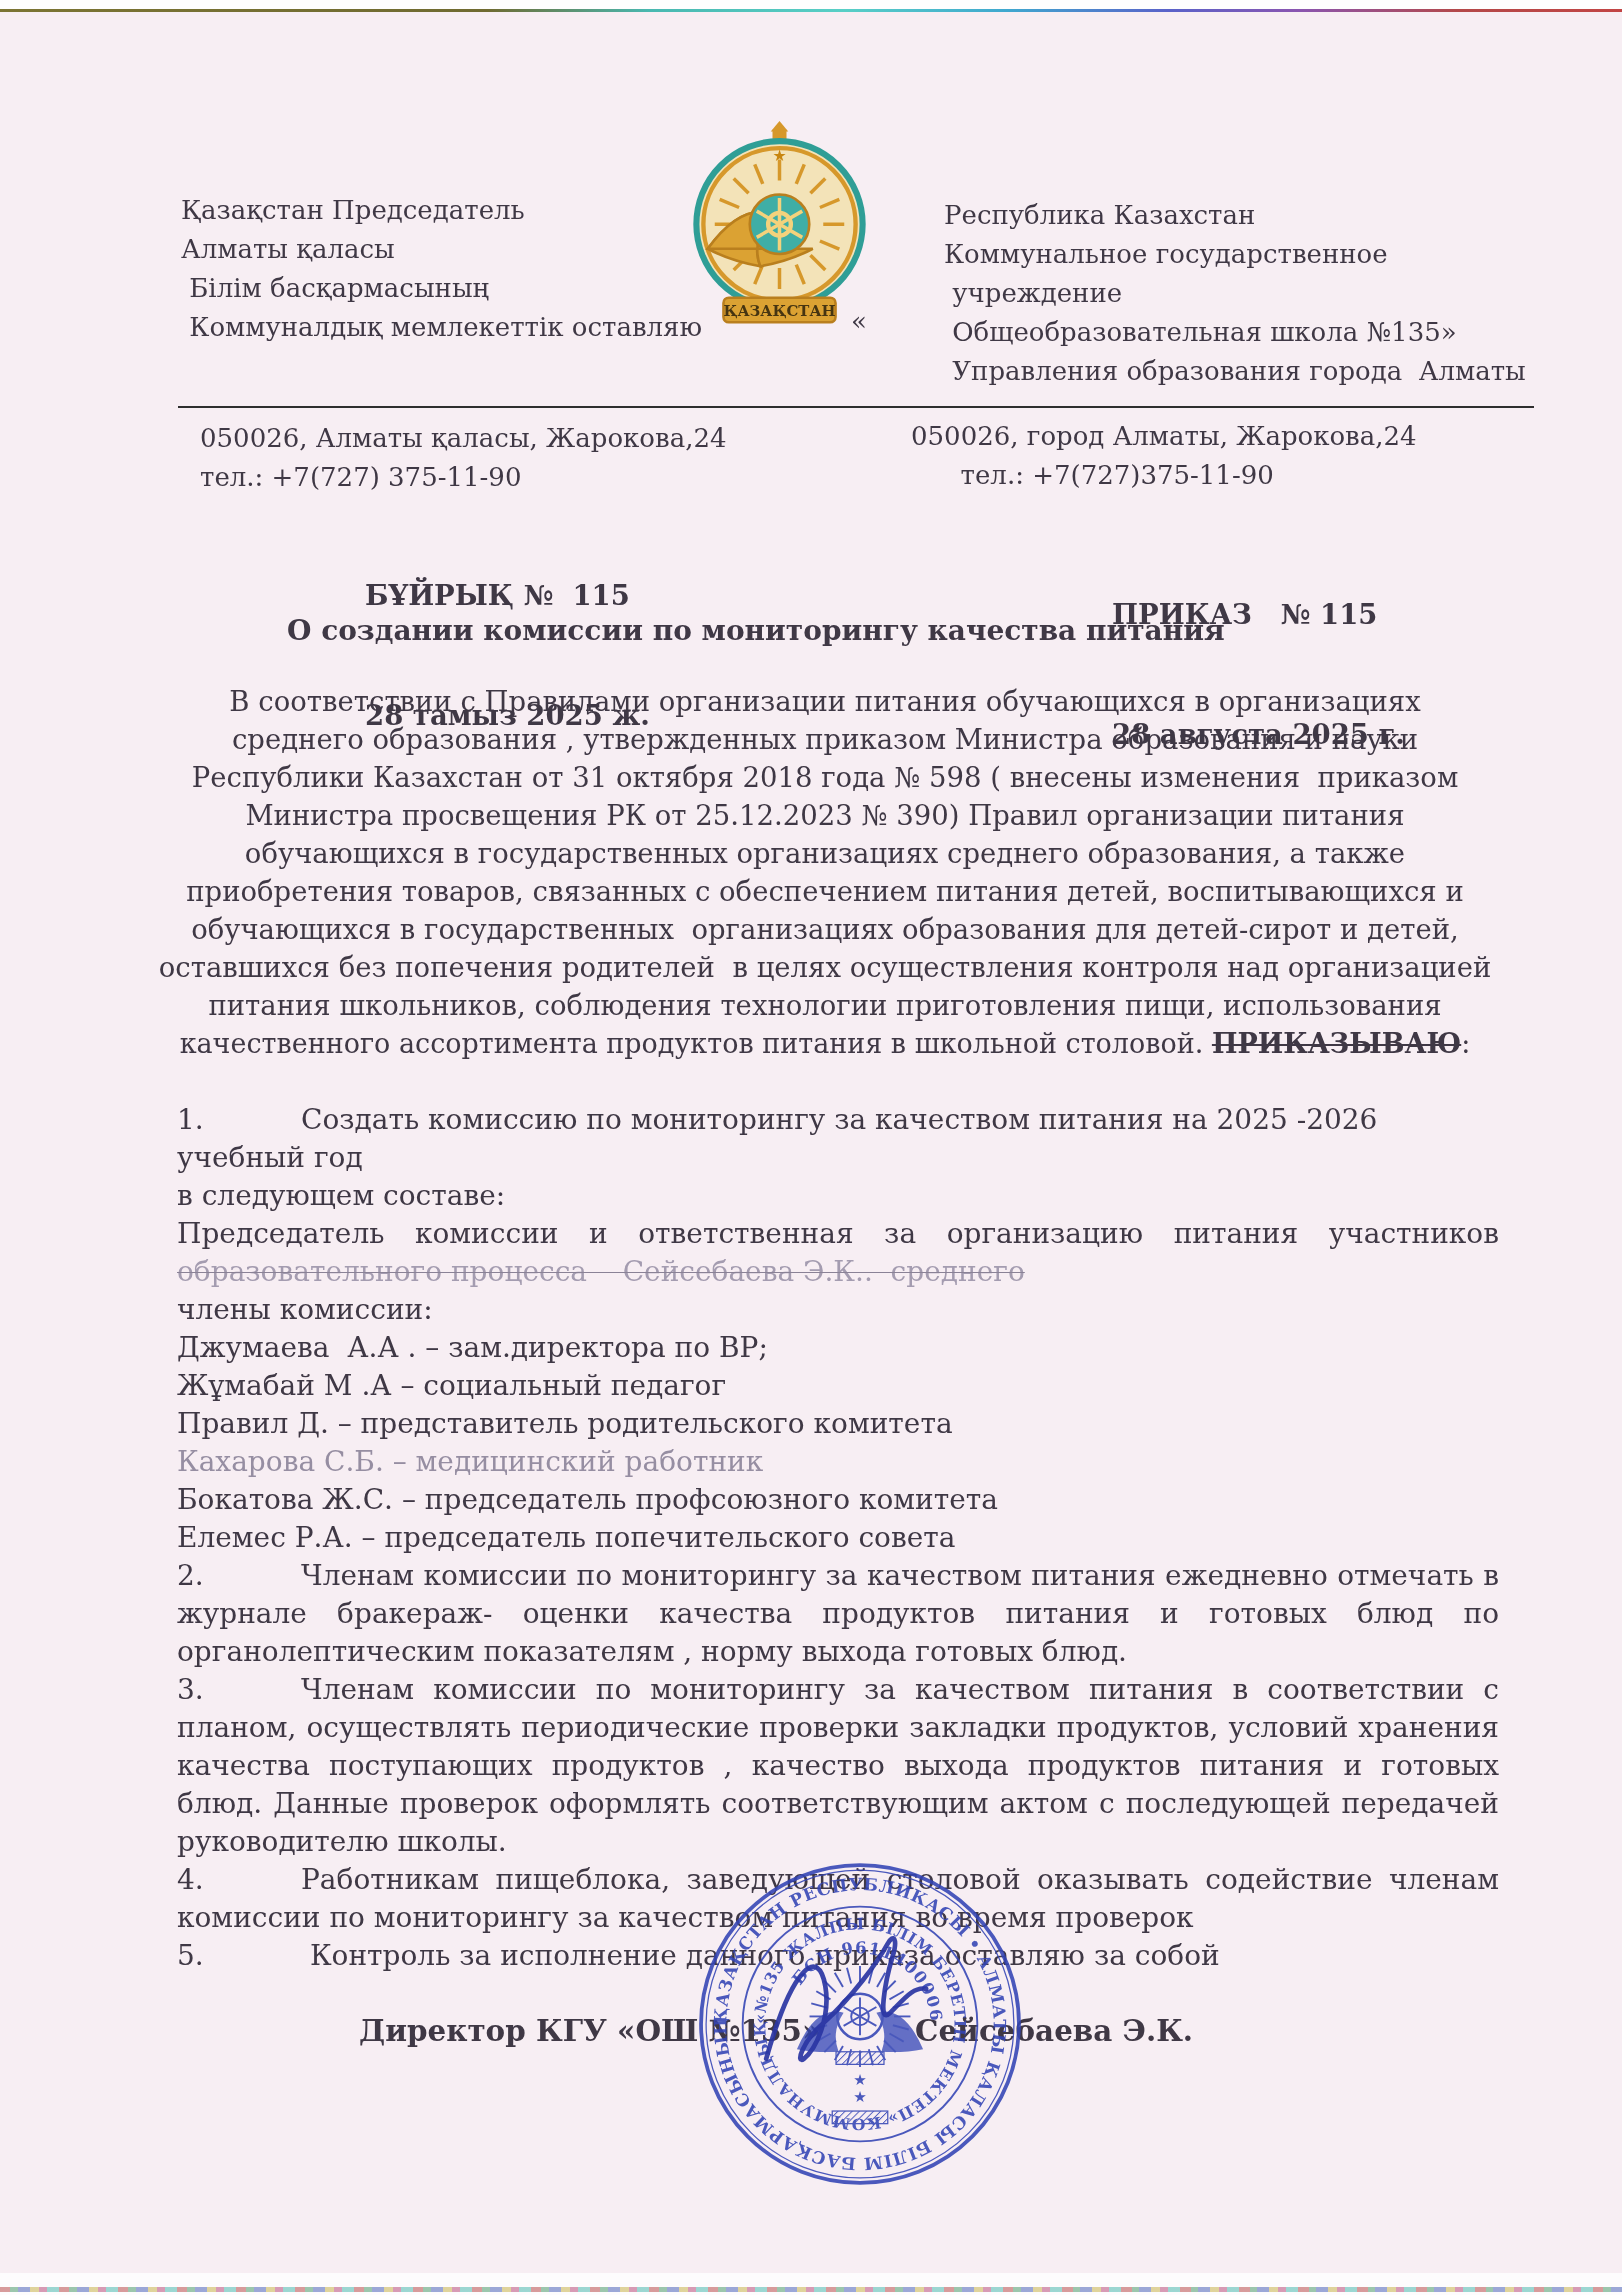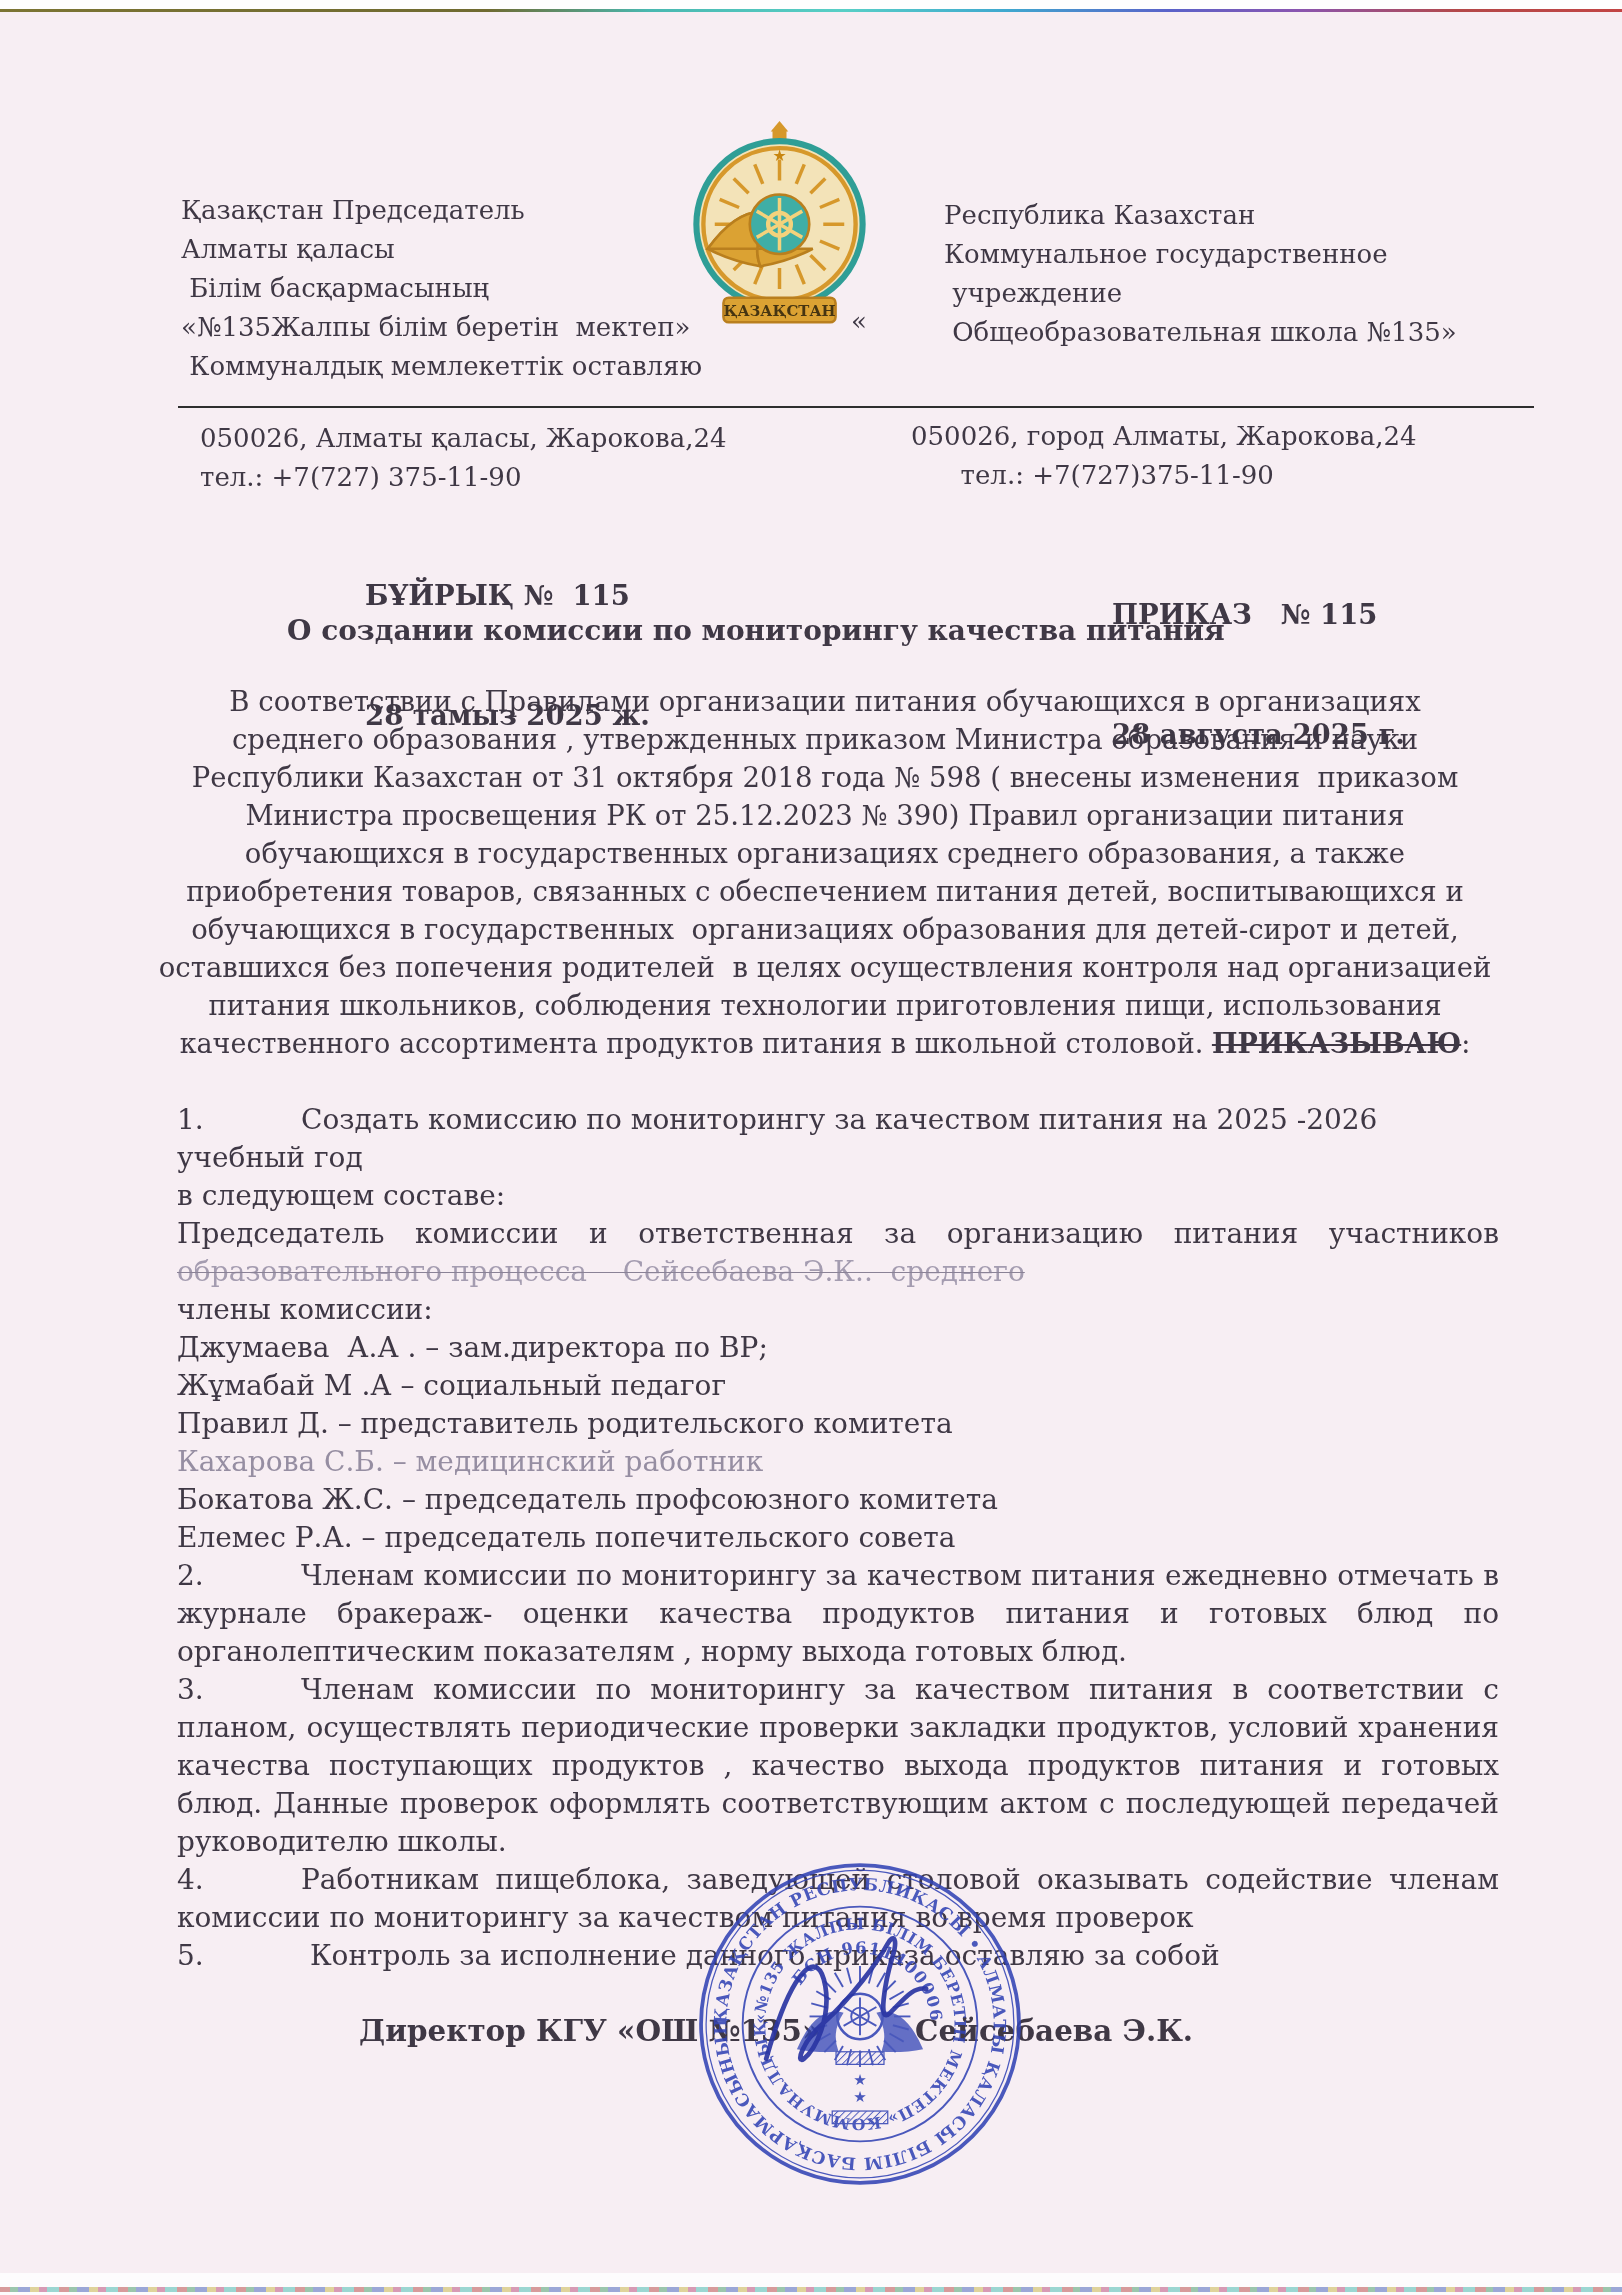--- a/index.html
+++ b/index.html
@@ -56,21 +56,21 @@
   .autograph{position:absolute;left:746px;top:1923px;width:242px;height:164px;}
 </style>
 </head>
 <body>
 
 <div class="page">
 
   <div class="top-white"></div>
   <div class="top-scanline"></div>
 
-  <div class="hdr hdr-left"><div class="hdr-line">Қазақстан Председатель</div><div class="hdr-line">Алматы қаласы</div><div class="hdr-line"> Білім басқармасының</div><div class="hdr-line">«№135Жалпы білім беретін  мектеп»</div><div class="hdr-line"> Коммуналдық мемлекеттік оставляю</div></div>
+  <div class="hdr hdr-left"><div class="hdr-line">Қазақстан Председатель</div><div class="hdr-line">Алматы қаласы</div><div class="hdr-line"> Білім басқармасының</div><div class="hdr-line"> Коммуналдық мемлекеттік оставляю</div></div>
 
   <svg class="emblem" viewBox="0 0 200 240">
     <path d="M100 4 l10 12 h-20 z" fill="#d6982b"></path>
     <rect x="92" y="14" width="16" height="12" fill="#d6982b"></rect>
     <circle cx="100" cy="122" r="95" fill="#f3e3b8"></circle>
     <circle cx="100" cy="122" r="95" fill="none" stroke="#2f9e96" stroke-width="7"></circle>
     <circle cx="100" cy="122" r="87" fill="none" stroke="#d6982b" stroke-width="5"></circle>
     <g stroke="#d6982b" stroke-width="4">
       <line x1="100" y1="48" x2="100" y2="72" transform="rotate(0 100 122)"></line>
       <line x1="100" y1="48" x2="100" y2="72" transform="rotate(22.5 100 122)"></line>
@@ -98,21 +98,21 @@
       <line x1="74" y1="107" x2="126" y2="137"></line>
       <line x1="74" y1="137" x2="126" y2="107"></line>
     </g>
     <text x="100" y="50" font-size="18" text-anchor="middle" fill="#c8860f">★</text>
     <rect x="36" y="206" width="128" height="28" rx="6" fill="#dba233" stroke="#b97f1e" stroke-width="3"></rect>
     <text x="100" y="227" font-size="17" font-weight="bold" text-anchor="middle" fill="#463511">ҚАЗАҚСТАН</text>
   </svg>
 
   <span class="open-quote">«</span>
 
-  <div class="hdr hdr-right"><div class="hdr-line">Республика Казахстан</div><div class="hdr-line">Коммунальное государственное</div><div class="hdr-line"> учреждение</div><div class="hdr-line"> Общеобразовательная школа №135»</div></div>
+  <div class="hdr hdr-right"><div class="hdr-line">Республика Казахстан</div><div class="hdr-line">Коммунальное государственное</div><div class="hdr-line"> учреждение</div><div class="hdr-line"> Общеобразовательная школа №135»</div><div class="hdr-line"> Управления образования города  Алматы</div></div>
 
   <div class="rule"></div>
 
   <div class="addr addr-left"><div class="addr-line">050026, Алматы қаласы, Жарокова,24</div><div class="addr-line">тел.: +7(727) 375-11-90</div></div>
   <div class="addr addr-right"><div class="addr-line">050026, город Алматы, Жарокова,24</div><div class="addr-line">      тел.: +7(727)375-11-90</div></div>
 
   <div class="order order-kk">
     <div>БҰЙРЫҚ №  115</div>
     <div>28 тамыз 2025 ж.</div>
   </div>

